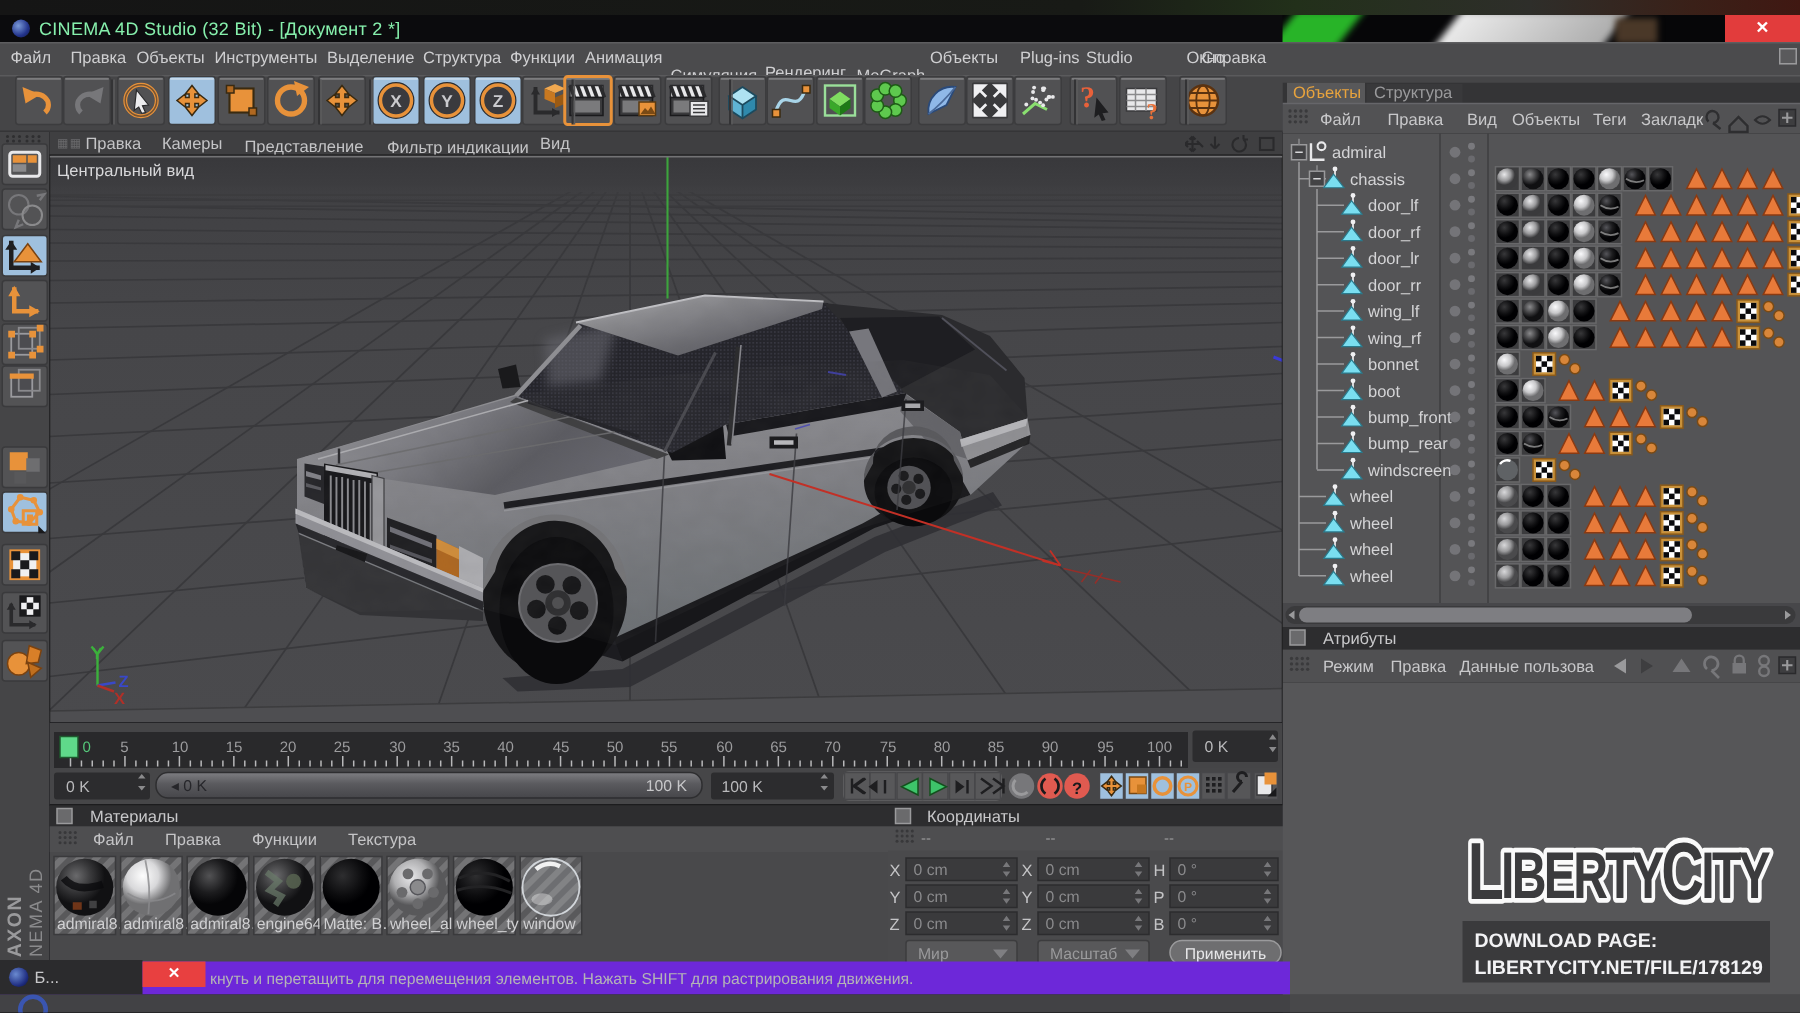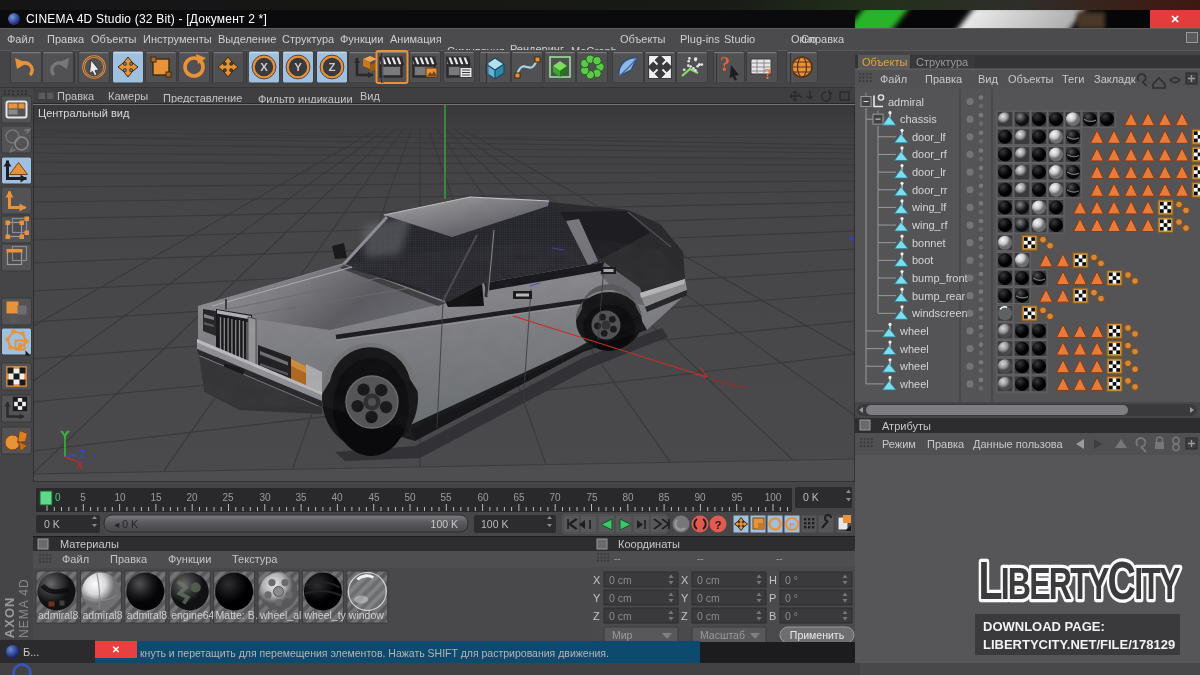--- a/index.html
+++ b/index.html
@@ -2,21 +2,21 @@
 <html><head><meta charset="utf-8">
 <style>
 *{margin:0;padding:0;box-sizing:border-box}
 body{width:1200px;height:675px;overflow:hidden;font-family:"Liberation Sans", sans-serif;background:#1c1c1e;position:relative}
 .abs{position:absolute}
 </style></head>
 <body>
 <div class="abs" style="left:0;top:0;width:1200px;height:10px;background:linear-gradient(90deg,#151515 0%,#181a16 60%,#22301a 72%,#2e2e2a 85%,#3a2018 94%,#401812 100%)"></div>
 <div class="abs" style="left:0;top:10px;width:1200px;height:18px;background:#0b0b0d"></div>
 <div class="abs" style="left:8px;top:13px;width:12px;height:12px;border-radius:50%;background:radial-gradient(circle at 35% 35%,#7a9ad8,#23348c 60%,#101840)"></div>
-<div class="abs" style="left:26px;top:12px;font-size:12px;color:#ffffff;letter-spacing:0.2px">CINEMA 4D Studio (32 Bit) - [Документ 2 *]</div>
+<div class="abs" style="left:26px;top:12px;font-size:12px;color:#86efac;letter-spacing:0.2px">CINEMA 4D Studio (32 Bit) - [Документ 2 *]</div>
 
 <div class="abs" style="left:855px;top:10px;width:345px;height:19px;background:#060608;overflow:hidden">
   <div class="abs" style="left:-5px;top:-4px;width:45px;height:40px;background:#28b428;transform:skewX(-38deg);filter:blur(3px)"></div>
   <div class="abs" style="left:105px;top:-4px;width:112px;height:40px;background:linear-gradient(100deg,#ececec,#aaaaaa);transform:skewX(-38deg);filter:blur(3px)"></div>
   <div class="abs" style="left:222px;top:2px;width:28px;height:17px;background:#4a3828;filter:blur(2px)"></div>
 
 </div>
 <div class="abs" style="left:1150px;top:10px;width:50px;height:19px;background:#e23c3c;color:#fff;font-size:11px;font-weight:bold;text-align:center;line-height:19px">✕</div>
 <div class="abs" style="left:0;top:28px;width:1200px;height:22px;background:#4b4b4d;border-top:1px solid #5e5e60;color:#cfcfd1;font-size:11px">
     <span style="position:absolute;left:7px;top:4px">Файл</span>
@@ -1421,21 +1421,21 @@
 <svg style="position:absolute;left:860px;top:540px" width="340" height="135" viewBox="860 540 340 135">
     <g transform="translate(977,554) scale(0.73,1)" font-weight="bold" letter-spacing="-2.5">
       <text x="2" y="45" stroke="#fafafa" stroke-width="6.5" fill="none" stroke-linejoin="round"><tspan font-size="54">L</tspan><tspan font-size="44">IBERTY</tspan><tspan font-size="54">C</tspan><tspan font-size="44">ITY</tspan></text>
       <text x="2" y="45" fill="#3b3b3d"><tspan font-size="54">L</tspan><tspan font-size="44">IBERTY</tspan><tspan font-size="54">C</tspan><tspan font-size="44">ITY</tspan></text>
     </g>
     <rect x="975" y="614" width="205" height="41" fill="#3a3a3c"></rect>
     <text x="983" y="631" font-size="13" font-weight="bold" fill="#f2f2f4">DOWNLOAD PAGE:</text>
     <text x="983" y="649" font-size="13" font-weight="bold" fill="#f2f2f4">LIBERTYCITY.NET/FILE/178129</text>
   </svg>
 
-<div class="abs" style="left:0;top:641px;width:700px;height:22px;background:#0c4a6e;color:#b4b4b6;font-size:10.5px">
+<div class="abs" style="left:0;top:641px;width:860px;height:22px;background:#6d28d9;color:#b4b4b6;font-size:10.5px">
 <span style="position:absolute;left:140px;top:6px">кнуть и перетащить для перемещения элементов. Нажать SHIFT для растрирования движения.</span>
 </div>
 <div class="abs" style="left:0;top:640px;width:95px;height:23px;background:#2b2b2d"></div>
 <div class="abs" style="left:6px;top:645px;width:13px;height:13px;border-radius:50%;background:radial-gradient(circle at 35% 35%,#6a8ad0,#1e2c80 65%,#0a1030)"></div>
 <div class="abs" style="left:23px;top:646px;color:#c8c8ca;font-size:11px">Б...</div>
 <div class="abs" style="left:95px;top:641px;width:42px;height:17px;background:#e84040;color:#fff;font-size:10px;font-weight:bold;text-align:center;line-height:17px">✕</div>
 <div class="abs" style="left:0;top:663px;width:1200px;height:12px;background:#424245"></div>
 <div class="abs" style="left:860px;top:663px;width:340px;height:12px;background:#48484a"></div>
 <div class="abs" style="left:12px;top:663px;width:20px;height:20px;border-radius:50%;border:3px solid #3a55b0;background:transparent"></div>
 </body></html>

